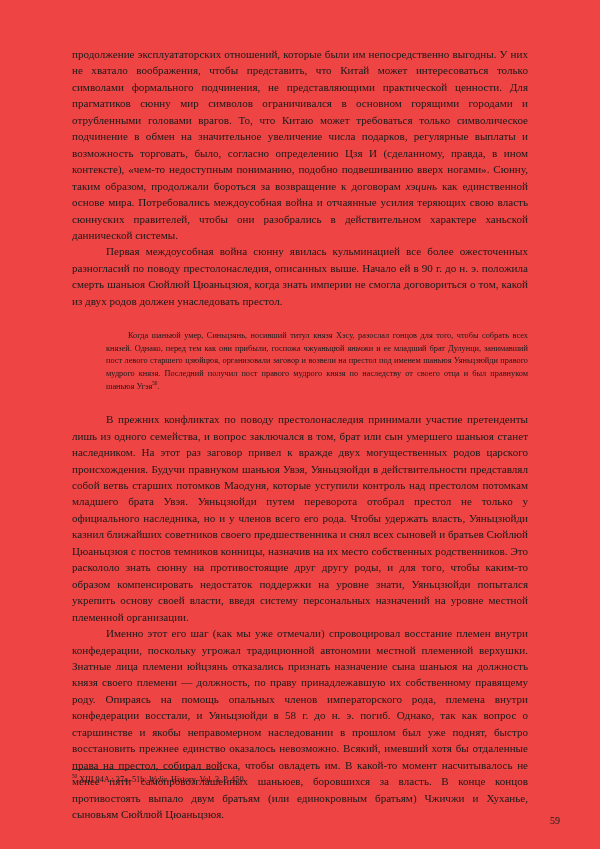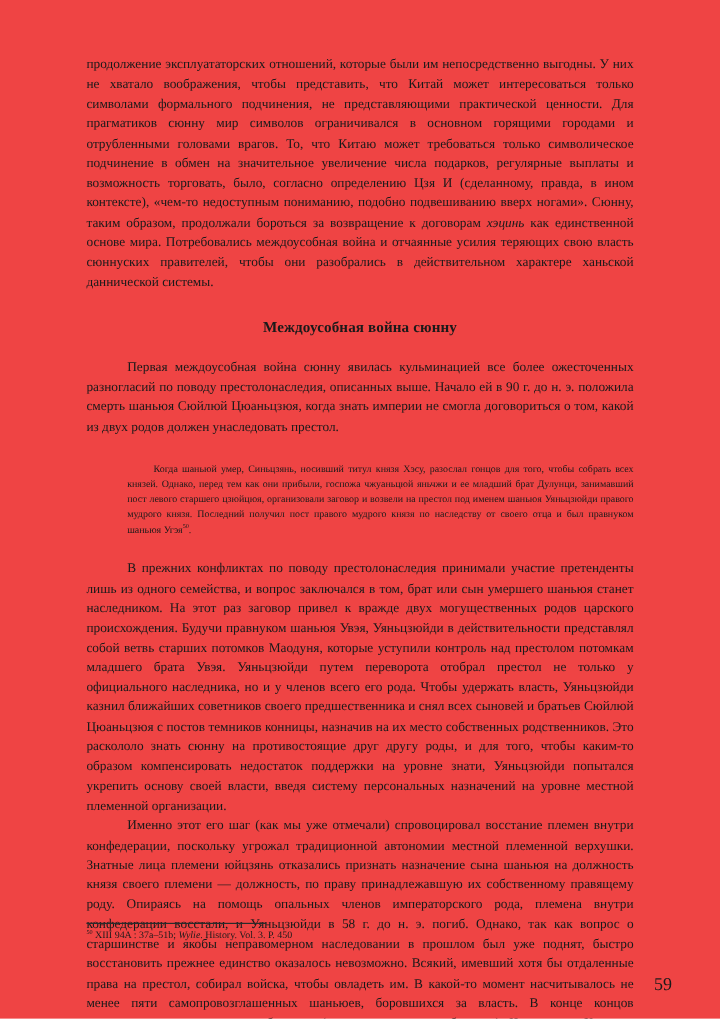--- a/index.html
+++ b/index.html
@@ -75,35 +75,34 @@
   .footnote-text {
     font-size: 8.3px;
     line-height: 12px;
     text-align: left;
     margin: 0;
   }
   .page-number {
     position: absolute;
     right: 40px;
     bottom: 22px;
-    font-size: 15px;
+    font-size: 10px;
     line-height: 12px;
     text-align: right;
   }
 </style>
 </head>
 <body>
 
 <div class="page">
 
   <div class="content">
 
     <p class="body-par no-indent"><span>продолжение эксплуататорских отношений, которые были им непосредственно выгодны. У них не хватало воображения, чтобы представить, что Китай может интересоваться только символами формального подчинения, не представляющими практической ценности. Для прагматиков сюнну мир символов ограничивался в основном горящими городами и отрубленными головами врагов. То, что Китаю может требоваться только символическое подчинение в обмен на значительное увеличение числа подарков, регулярные выплаты и возможность торговать, было, согласно определению Цзя И (сделанному, правда, в ином контексте), «чем-то недоступным пониманию, подобно подвешиванию вверх ногами». Сюнну, таким образом, продолжали бороться за возвращение к договорам </span><em>хэцинь</em><span> как единственной основе мира. Потребовались междоусобная война и отчаянные усилия теряющих свою власть сюннуских правителей, чтобы они разобрались в действительном характере ханьской даннической системы.</span></p>
 
-    <h2 class="section-title">Междоусобная война сюнну</h2>
 
     <p class="body-par">Первая междоусобная война сюнну явилась кульминацией все более ожесточенных разногласий по поводу престолонаследия, описанных выше. Начало ей в 90 г. до н. э. положила смерть шаньюя Сюйлюй Цюаньцзюя, когда знать империи не смогла договориться о том, какой из двух родов должен унаследовать престол.</p>
 
     <div class="gap-sm"></div>
 
     <div class="quote-block"><span>Когда шаньюй умер, Синьцзянь, носивший титул князя Хэсу, разослал гонцов для того, чтобы собрать всех князей. Однако, перед тем как они прибыли, госпожа чжуаньцюй яньчжи и ее младший брат Дулунци, занимавший пост левого старшего цзюйцюя, организовали заговор и возвели на престол под именем шаньюя Уяньцзюйди правого мудрого князя. Последний получил пост правого мудрого князя по наследству от своего отца и был правнуком шаньюя Угэя</span><sup>50</sup><span>.</span></div>
 
     <div class="gap-xs"></div>
 
     <p class="body-par">В прежних конфликтах по поводу престолонаследия принимали участие претенденты лишь из одного семейства, и вопрос заключался в том, брат или сын умершего шаньюя станет наследником. На этот раз заговор привел к вражде двух могущественных родов царского происхождения. Будучи правнуком шаньюя Увэя, Уяньцзюйди в действительности представлял собой ветвь старших потомков Маодуня, которые уступили контроль над престолом потомкам младшего брата Увэя. Уяньцзюйди путем переворота отобрал престол не только у официального наследника, но и у членов всего его рода. Чтобы удержать власть, Уяньцзюйди казнил ближайших советников своего предшественника и снял всех сыновей и братьев Сюйлюй Цюаньцзюя с постов темников конницы, назначив на их место собственных родственников. Это раскололо знать сюнну на противостоящие друг другу роды, и для того, чтобы каким-то образом компенсировать недостаток поддержки на уровне знати, Уяньцзюйди попытался укрепить основу своей власти, введя систему персональных назначений на уровне местной племенной организации.</p>

